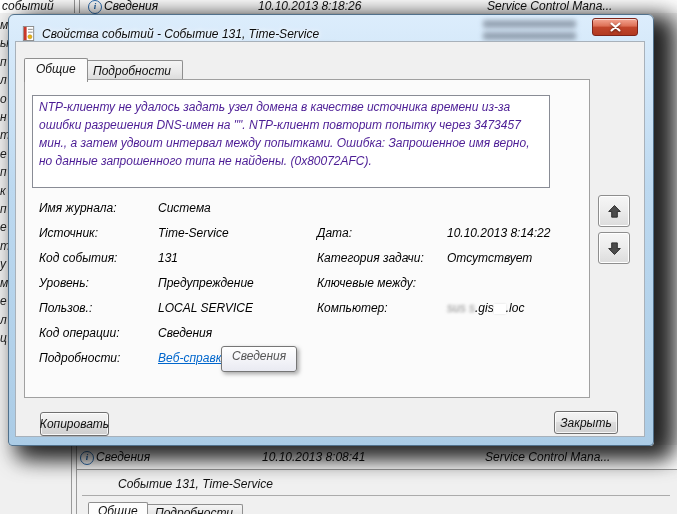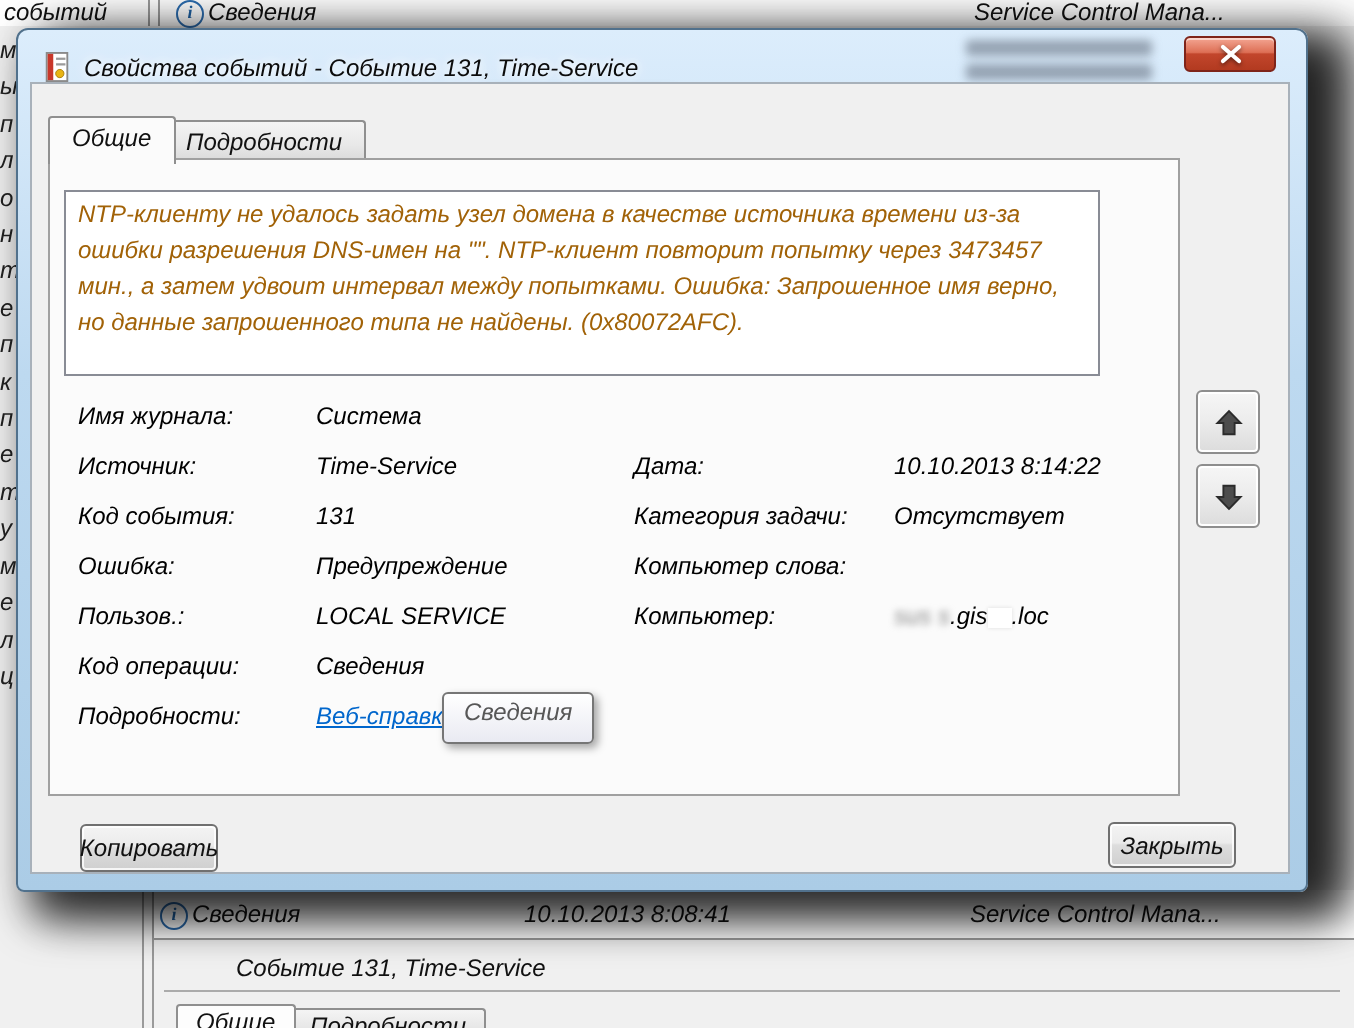--- a/index.html
+++ b/index.html
@@ -47,21 +47,21 @@
           border:1px solid rgba(80,100,120,0.45);box-sizing:border-box;}
 
   
   .tab{padding:3px 11px 0 11px;border:1px solid #8f8f8f;border-bottom:none;border-radius:2px 2px 0 0;color:#111;}
   .tab.active{left:8px;top:16px;height:20px;background:#fbfbfb;z-index:3;}
   .tab.inactive{left:65px;top:18px;height:17px;background:linear-gradient(#f4f4f4,#e9e9e9 55%,#d9d9d9);}
   .tab-page{left:8px;top:37px;width:566px;height:319px;background:#fbfbfb;border:1px solid #a0a0a0;box-sizing:border-box;z-index:2;}
 
   
   .desc{left:7px;top:15px;width:518px;height:93px;background:#ffffff;border:1px solid #898c95;
-        box-sizing:border-box;padding:2px 6px;line-height:18px;color:#a16207;overflow:hidden;}
+        box-sizing:border-box;padding:2px 6px;line-height:18px;color:#4c1d95;overflow:hidden;}
 
   
   .fields{line-height:25px;}
   .f-left{left:14px;top:116px;width:270px;}
   .f-right{left:292px;top:141px;width:265px;}
   .frow{height:25px;white-space:nowrap;}
   .flabel{display:inline-block;color:#000;}
   .f-left .flabel{width:119px;}
   .f-right .flabel{width:130px;}
   .fvalue{color:#000;}
@@ -92,20 +92,21 @@
 <body>
 
 <div class="stage">
 
   <div class="abs bg-top">
     <span class="abs frag">событий</span>
     <div class="abs vline" style="left:74px;top:0;height:13px;"></div>
     <div class="abs vline" style="left:79px;top:0;height:13px;"></div>
     <span class="abs info-icon" style="left:88px;top:0px;"></span>
     <span class="abs row-item" style="left:104px;top:-1px;">Сведения</span>
+    <span class="abs row-item" style="left:258px;top:-1px;">10.10.2013 8:18:26</span>
     <span class="abs row-item" style="left:487px;top:-1px;">Service Control Mana...</span>
   </div>
 
   <div class="abs left-frags">м
 ы
 п
 л
 о
 н
 т
@@ -181,42 +182,42 @@
           <div class="frow">
             <span class="flabel">Имя журнала:</span><span class="fvalue">Система</span>
           </div>
           <div class="frow">
             <span class="flabel">Источник:</span><span class="fvalue">Time-Service</span>
           </div>
           <div class="frow">
             <span class="flabel">Код события:</span><span class="fvalue">131</span>
           </div>
           <div class="frow">
-            <span class="flabel">Ошибка:</span><span class="fvalue">Предупреждение</span>
+            <span class="flabel">Уровень:</span><span class="fvalue">Предупреждение</span>
           </div>
           <div class="frow">
             <span class="flabel">Пользов.:</span><span class="fvalue">LOCAL SERVICE</span>
           </div>
           <div class="frow">
             <span class="flabel">Код операции:</span><span class="fvalue">Сведения</span>
           </div>
           <div class="frow">
             <span class="flabel">Подробности:</span><a href="#" class="weblink">Веб-справка</a>
           </div>
         </div>
 
         <div class="abs fields f-right">
           <div class="frow">
             <span class="flabel">Дата:</span><span class="fvalue">10.10.2013 8:14:22</span>
           </div>
           <div class="frow">
             <span class="flabel">Категория задачи:</span><span class="fvalue">Отсутствует</span>
           </div>
           <div class="frow">
-            <span class="flabel">Компьютер слова:</span><span class="fvalue"></span>
+            <span class="flabel">Ключевые между:</span><span class="fvalue"></span>
           </div>
           <div class="frow">
             <span class="flabel">Компьютер:</span><span class="fvalue"><span class="blur-bit">sus s</span><span>.gis</span><span class="censor"></span><span>.loc</span></span>
           </div>
         </div>
 
         <div class="abs tooltip">Сведения</div>
       </div>
 
       <div class="abs arrow-btn arrow-up">

